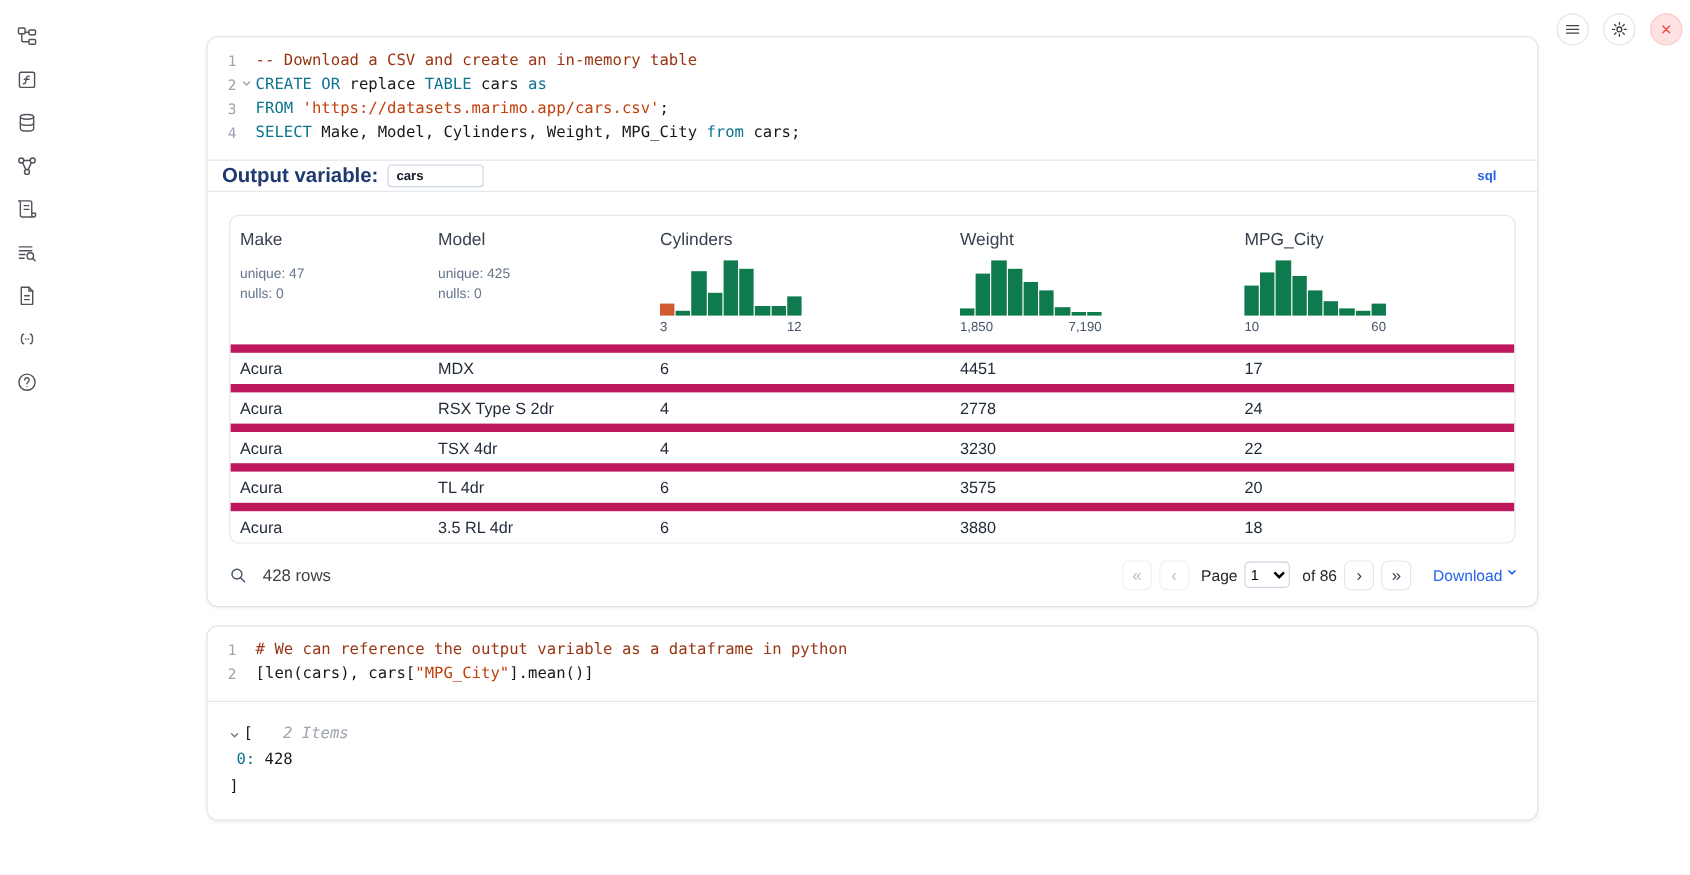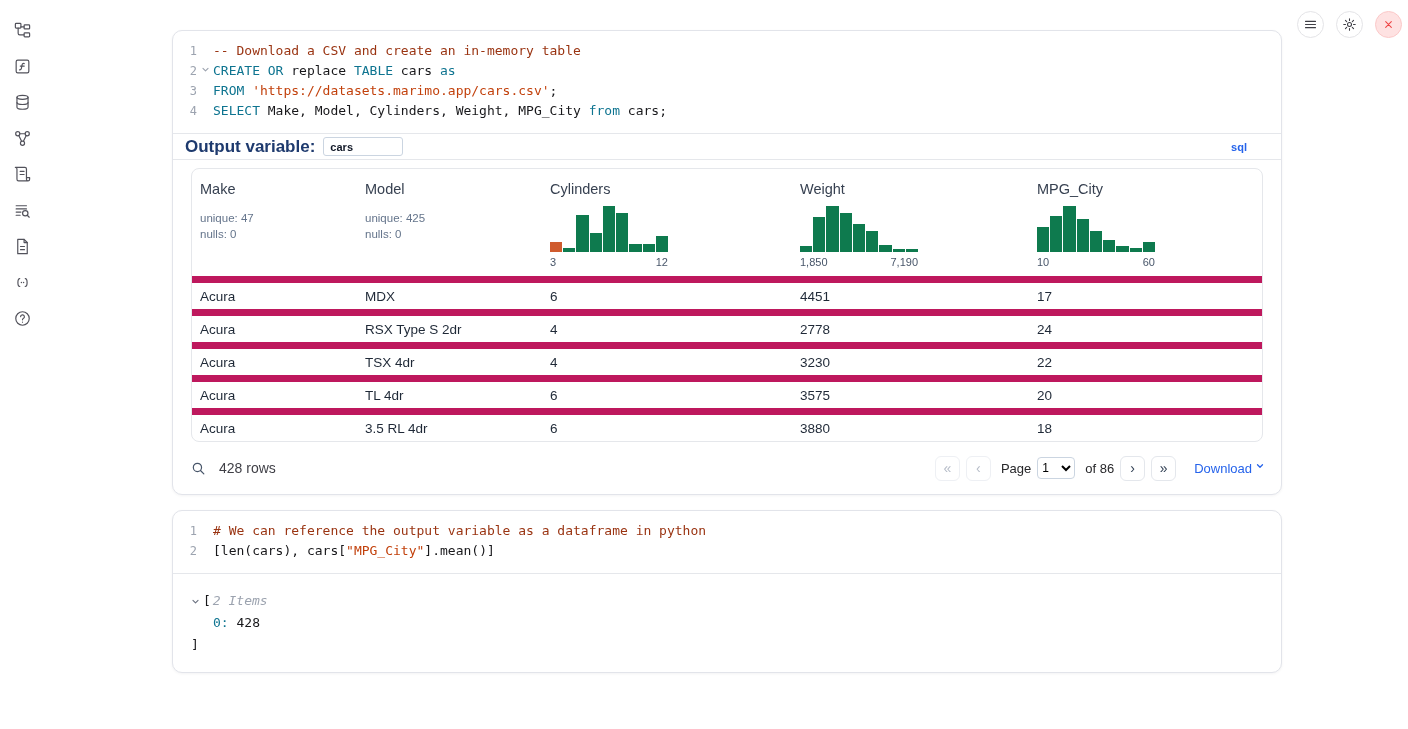--- a/index.html
+++ b/index.html
@@ -33,21 +33,21 @@
   .tok-str{color:var(--string)}
   .tok-pl{color:#18181b}
 
   
   .outvar-row{display:flex;align-items:center;border-top:1px solid #e5e7eb;border-bottom:1px solid #e5e7eb;height:27px;padding:0 34px 0 12px;gap:8px}
   .outvar-label{font-size:17px;font-weight:700;color:#1e3a6e}
   .outvar-input{width:80px;height:19px;border:1px solid #cbd5e1;border-radius:3px;font-size:11px;font-weight:700;padding:0 6px;color:#111827;font-family:"Liberation Sans",sans-serif}
   .lang-badge{margin-left:auto;color:#2563eb;font-size:11px;font-weight:700;cursor:pointer}
 
   
-  .table-wrap{margin:8px 18px 0;border:1px solid #e5e7eb;border-radius:8px;overflow:hidden}
+  .table-wrap{margin:19px 18px 0;border:1px solid #e5e7eb;border-radius:8px;overflow:hidden}
   .t-grid{display:grid;grid-template-columns:165px 185px 250px 237px 1fr}
   .th{padding:12px 8px 8px 8px;cursor:pointer}
   .col-name{font-size:14.5px;color:#374151}
   .col-summary{margin-top:13px;font-size:11.5px;color:#64748b;line-height:16px}
   .hist{margin-top:7px;width:118px;height:48px;display:flex;align-items:flex-end;gap:1px}
   .hist .bar{flex:1;background:var(--hist-green)}
   .hist .bar.hl{background:var(--hist-orange)}
   .hist-axis{width:118px;display:flex;justify-content:space-between;font-size:11px;color:#475569;margin-top:4px}
   .t-row{display:grid;grid-template-columns:165px 185px 250px 237px 1fr;border-top:7px solid #be185d;height:33px;align-items:center;font-size:13.5px;color:#1f2937}
   .t-row > div{padding:0 8px;overflow:hidden;white-space:nowrap}
@@ -63,22 +63,22 @@
   .page-label{font-size:13px;color:#27272a;margin-left:4px}
   .page-select{height:22px;min-width:38px;border:1px solid #cbd5e1;border-radius:4px;font-size:12px;background:#fff;font-family:"Liberation Sans",sans-serif}
   .download{color:#2563eb;font-size:13px;display:flex;align-items:flex-start;gap:3px;cursor:pointer;margin-left:12px;white-space:nowrap}
   .download svg{width:10px;height:10px;stroke:#2563eb;fill:none;stroke-width:2;stroke-linecap:round;stroke-linejoin:round}
 
   
   .py-output{border-top:1px solid #e5e7eb;padding:16px 18px 16px;font-family:"DejaVu Sans Mono",monospace;font-size:13px;line-height:22px;color:#18181b}
   .tree-line{display:flex;align-items:center}
   .chev{width:12px;display:inline-flex;align-items:center;cursor:pointer}
   .chev svg{width:9px;height:9px;stroke:#6b7280;fill:none;stroke-width:2;stroke-linecap:round;stroke-linejoin:round}
-  .items-label{color:#9ca3af;font-style:italic;margin-left:2px}
-  .tree-entries{margin-left:22px}
+  .items-label{color:#9ca3af;font-style:italic;margin-left:25px}
+  .tree-entries{margin-left:6px}
   .tree-key{color:#0e7490}
 </style>
 </head>
 <body>
 
 <div class="sidebar">
   <span class="sb-icon">
     <svg viewBox="0 0 24 24">
         <rect x="3" y="3" width="7" height="6" rx="1"></rect>
         <rect x="14" y="5" width="7" height="5" rx="1"></rect>

